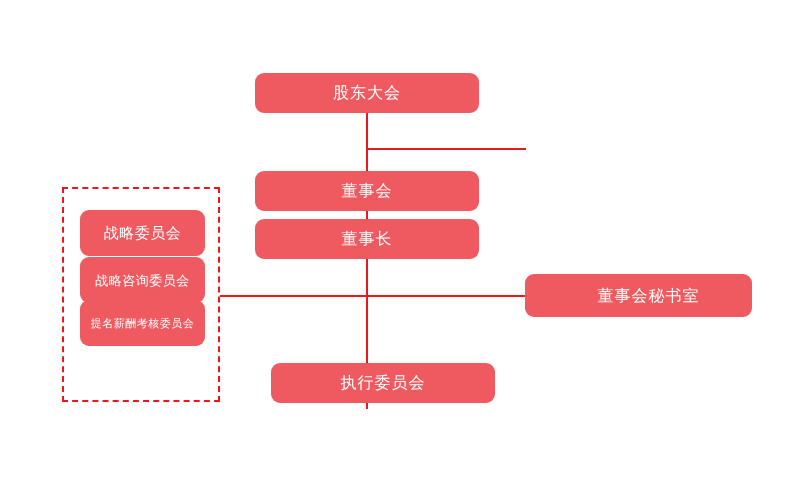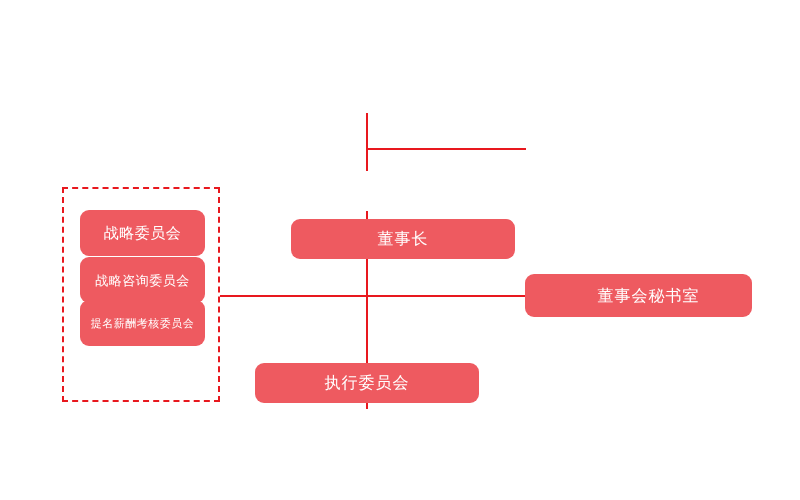--- a/index.html
+++ b/index.html
@@ -104,18 +104,20 @@
   <div class="line line-h" style="left:220px; top:295px; width:306px;"></div>
 
   <div class="line line-v" style="left:366px; top:400px; height:9px;"></div>
 
   <div class="dashed-group"></div>
 
   <div class="committee fs-15" style="top:210px;">战略委员会</div>
   <div class="committee fs-13" style="top:257px;">战略咨询委员会</div>
   <div class="committee fs-11" style="top:300px;text-align:center;">提名薪酬考核委员会</div>
 
-  <div class="node node-main" style="top:219px;margin-left:36px;">董事长</div>
-  <div class="node node-main" style="top:363px;">执行委员会</div>
+  <div class="node node-main" style="top:73px;">股东大会</div>
+  <div class="node node-main" style="top:171px;">董事会</div>
+  <div class="node node-main" style="top:219px;">董事长</div>
+  <div class="node node-main" style="top:363px;margin-left:16px;">执行委员会</div>
 
   <div class="node node-side" style="top:274px;padding-left:20px;">董事会秘书室</div>
 
 </div>
 
 </body></html>

